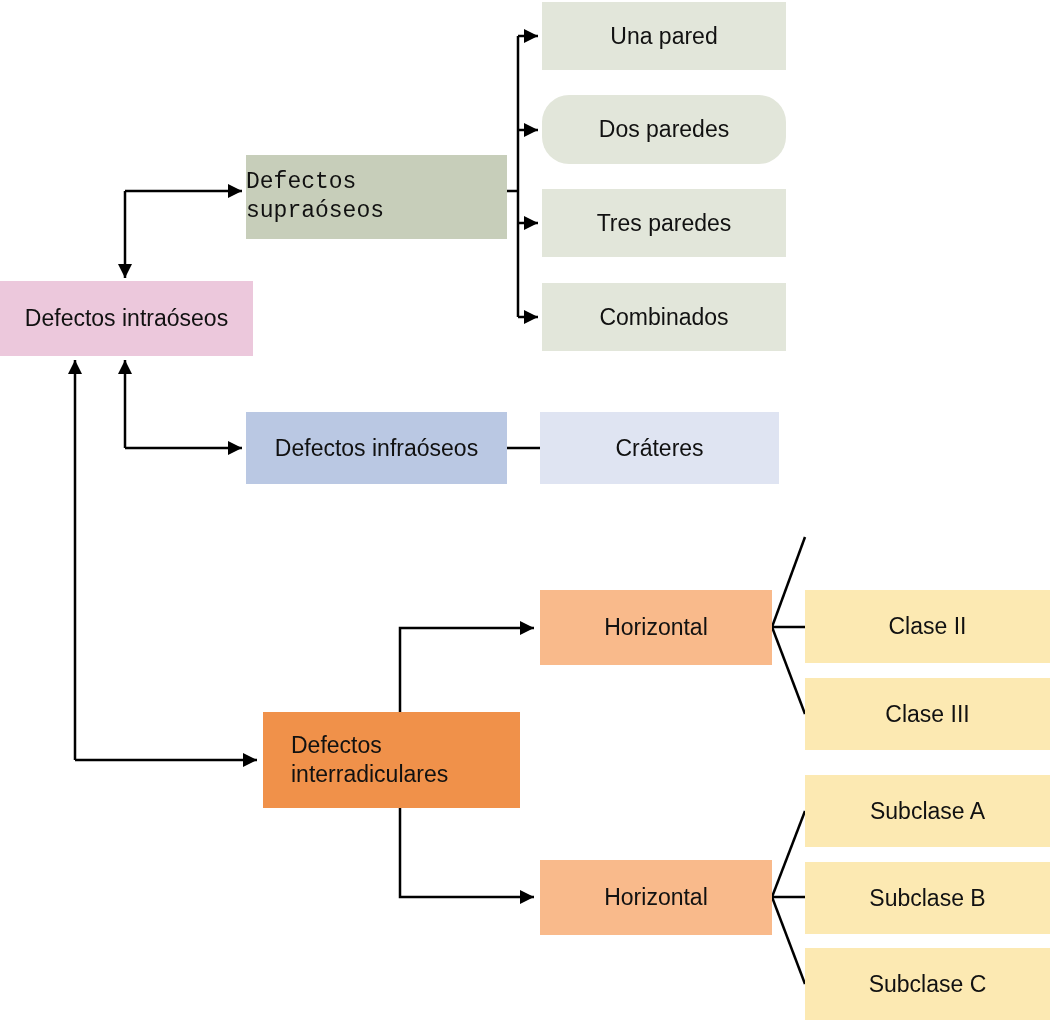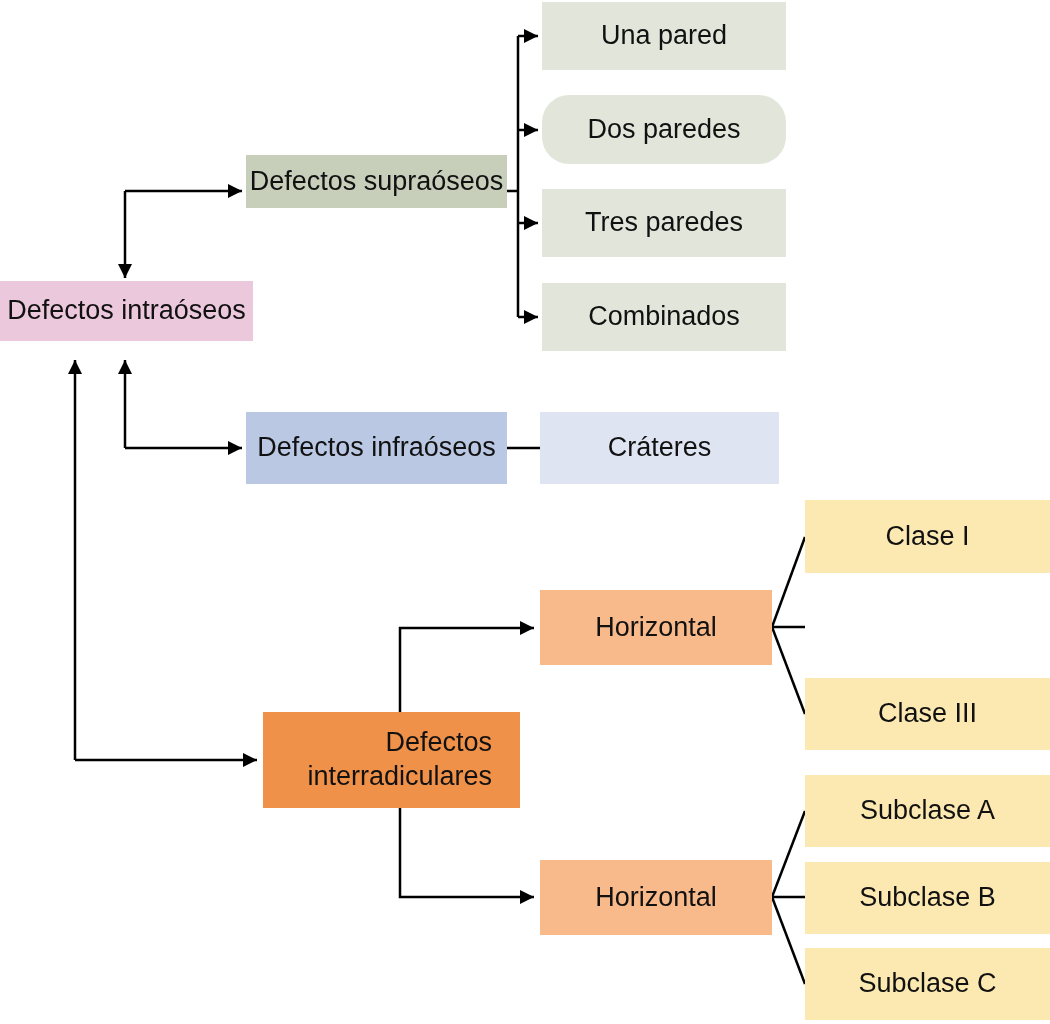--- a/index.html
+++ b/index.html
@@ -26,26 +26,26 @@
   .connectors path {
     stroke: var(--c-line, #000000);
     stroke-width: 2.5;
     fill: none;
   }
   .node {
     position: absolute;
     display: flex;
     align-items: center;
     justify-content: center;
-    text-align: right;
-    font-size: 27px;
+    text-align: left;
+    font-size: 23px;
     line-height: 1.25;
   }
-  .root        { left: 0;     top: 281px; width: 253px; height: 60px; background: var(--c-root); }
-  .supra       { left: 246px; top: 155px; width: 261px; height: 53px; background: var(--c-supra); }
+  .root        { left: 0;     top: 281px; width: 253px; height: 75px; background: var(--c-root); }
+  .supra       { left: 246px; top: 155px; width: 261px; height: 84px; background: var(--c-supra); font-family: Liberation Mono, monospace; }
   .supra-child { left: 542px; width: 244px; height: 68px; background: var(--c-supra-child); }
   .sc1 { top: 2px; }
   .sc2 { top: 95px; height: 69px; border-radius: 27px; }
   .sc3 { top: 189px; }
   .sc4 { top: 283px; }
   .infra       { left: 246px; top: 412px; width: 261px; height: 72px; background: var(--c-infra); }
   .infra-child { left: 540px; top: 412px; width: 239px; height: 72px; background: var(--c-infra-child); }
   .inter       { left: 263px; top: 712px; width: 257px; height: 96px; background: var(--c-inter);
                  padding: 12px 28px; box-sizing: border-box; }
   .h-box       { left: 540px; width: 232px; height: 75px; background: var(--c-inter-child); }
@@ -129,19 +129,19 @@
   <div class="node supra-child sc3">Tres paredes</div>
 
   <div class="node infra">Defectos infraóseos</div>
   <div class="node infra-child">Cráteres</div>
 
   <div class="node inter">Defectos interradiculares</div>
 
   <div class="node h-box h1">Horizontal</div>
   <div class="node h-box h2">Horizontal</div>
 
-  <div class="node leaf y1">Clase I</div>
+  <div class="node leaf y2">Clase II</div>
   <div class="node leaf y3">Clase III</div>
   <div class="node leaf y4">Subclase A</div>
   <div class="node leaf y5">Subclase B</div>
   <div class="node leaf y6">Subclase C</div>
 
 </div>
 
 </body></html>

